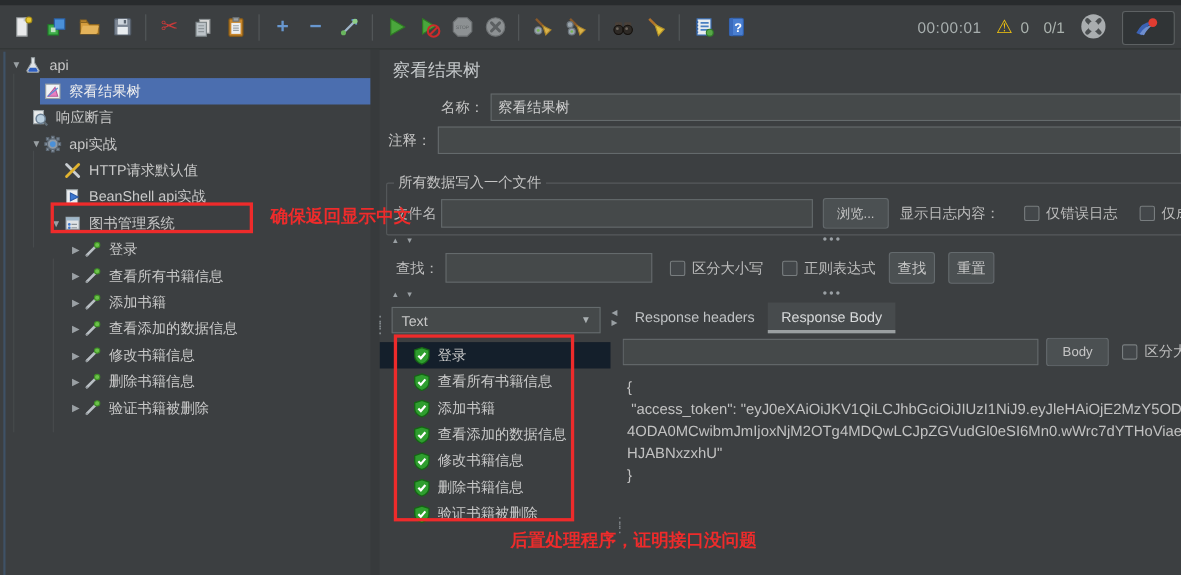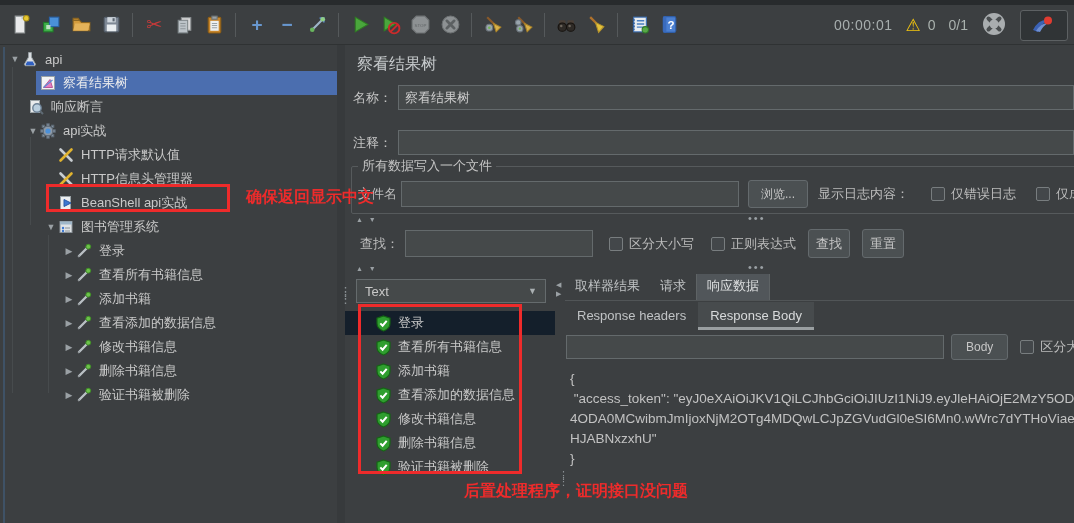--- a/index.html
+++ b/index.html
@@ -40,21 +40,21 @@
   .tree-row.selected { background:linear-gradient(90deg, rgba(0,0,0,0) 36px, #4b6eaf 36px); }
   .tree-row.selected .lbl { color:#eeeeee; }
 
   
   #panel-title { margin:9px 0 0 12px; font-size:16px; color:#c6cacc; }
   .form-row { position:absolute; left:0; right:0; display:flex; align-items:center; }
   .form-row .flabel { width:53px; padding-left:8px; flex:none; color:#c4c4c4; }
   .text-input { height:25px; background:#45494a; border:1px solid #646a6c; color:#cfcfcf;
                 padding:0 6px; font-size:13px; outline:none; }
   .grow { flex:1; min-width:0; }
-  #row-name { top:40px; } #row-comment { top:85px; }
+  #row-name { top:40px;margin-left:48px; } #row-comment { top:70px; }
 
   #file-fieldset { position:absolute; left:6px; right:-2px; top:112px; height:57px;
                    border:1px solid #565a5c; border-radius:2px; }
   #file-fieldset legend { margin-left:6px; padding:0 4px; color:#c4c4c4; font-size:13px; }
   #file-row { display:flex; align-items:center; margin:5px 0 0 2px; white-space:nowrap; overflow:hidden; }
   #filename-label { padding-left:4px; margin-right:4px; }
   #filename-input { width:338px; height:26px; flex:none; }
   .btn { background:#4b5052; border:1px solid #646a6d; border-radius:3px; color:#c6c6c6;
          font-size:13px; padding:0 12px; height:26px; display:inline-flex; align-items:center; }
   #browse-button { margin-left:9px; height:28px; font-size:12px; }
@@ -346,30 +346,20 @@
         </div>
         <div class="tree-row" style="padding-left: 44px;">
           <span class="expander"></span>
           <span class="node-icon">
             <svg viewBox="0 0 16 16">
               <line x1="2.5" y1="2.5" x2="13.5" y2="13.5" stroke="#c8cdd1" stroke-width="2.6" stroke-linecap="round"></line>
               <line x1="13.5" y1="2.5" x2="2.5" y2="13.5" stroke="#e0b32f" stroke-width="2.6" stroke-linecap="round"></line>
             </svg>
           </span>
           <span class="lbl">HTTP请求默认值</span>
-        </div>
-        <div class="tree-row" style="padding-left: 44px;">
-          <span class="expander"></span>
-          <span class="node-icon">
-            <svg viewBox="0 0 16 16">
-              <line x1="2.5" y1="2.5" x2="13.5" y2="13.5" stroke="#c8cdd1" stroke-width="2.6" stroke-linecap="round"></line>
-              <line x1="13.5" y1="2.5" x2="2.5" y2="13.5" stroke="#e0b32f" stroke-width="2.6" stroke-linecap="round"></line>
-            </svg>
-          </span>
-          <span class="lbl">HTTP信息头管理器</span>
         </div>
         <div class="tree-row" style="padding-left: 44px;">
           <span class="expander"></span>
           <span class="node-icon">
             <svg viewBox="0 0 16 16">
               <rect x="2.5" y="1.5" width="10" height="13" fill="#eceef0" stroke="#9aa2a6"></rect>
               <polygon points="6,4.5 13,8 6,11.5" fill="#3b77d1" stroke="#2a5aa8"></polygon>
             </svg>
           </span>
           <span class="lbl">BeanShell api实战</span>
@@ -590,25 +580,20 @@
             </div>
           </div>
       </div>
 
       <div id="vsplit2">
         <div class="arrows">◀<br>▶</div>
         <div class="grip">⋮<br>⋮</div>
       </div>
 
       <div id="response-pane">
-        <div id="detail-tabs">
-            <div class="dtab">取样器结果</div>
-            <div class="dtab">请求</div>
-            <div class="dtab active">响应数据</div>
-          </div>
         <div id="subtabs">
             <div class="subtab">Response headers</div>
             <div class="subtab active">Response Body</div>
           </div>
         <div id="find-row">
           <input class="text-input" id="find-input" value="" style="">
           <span class="btn" id="find-button2">Body</span>
           <span class="checkbox" id="cb-case2"></span>
           <span class="cb-lbl">区分大小</span>
         </div>

